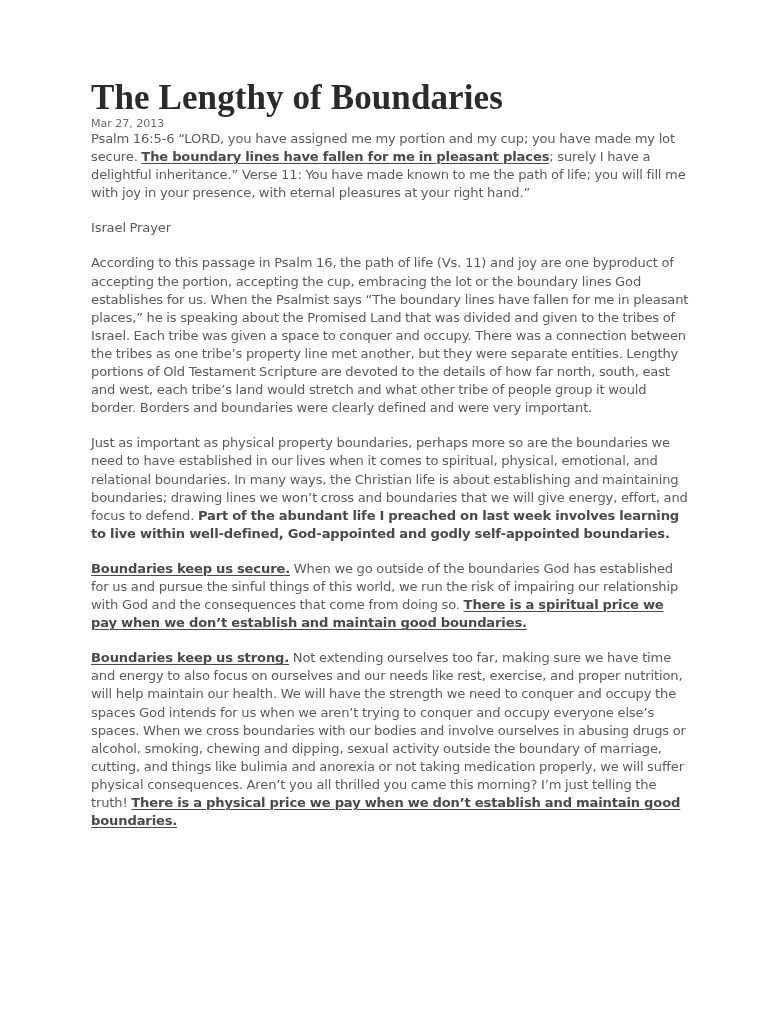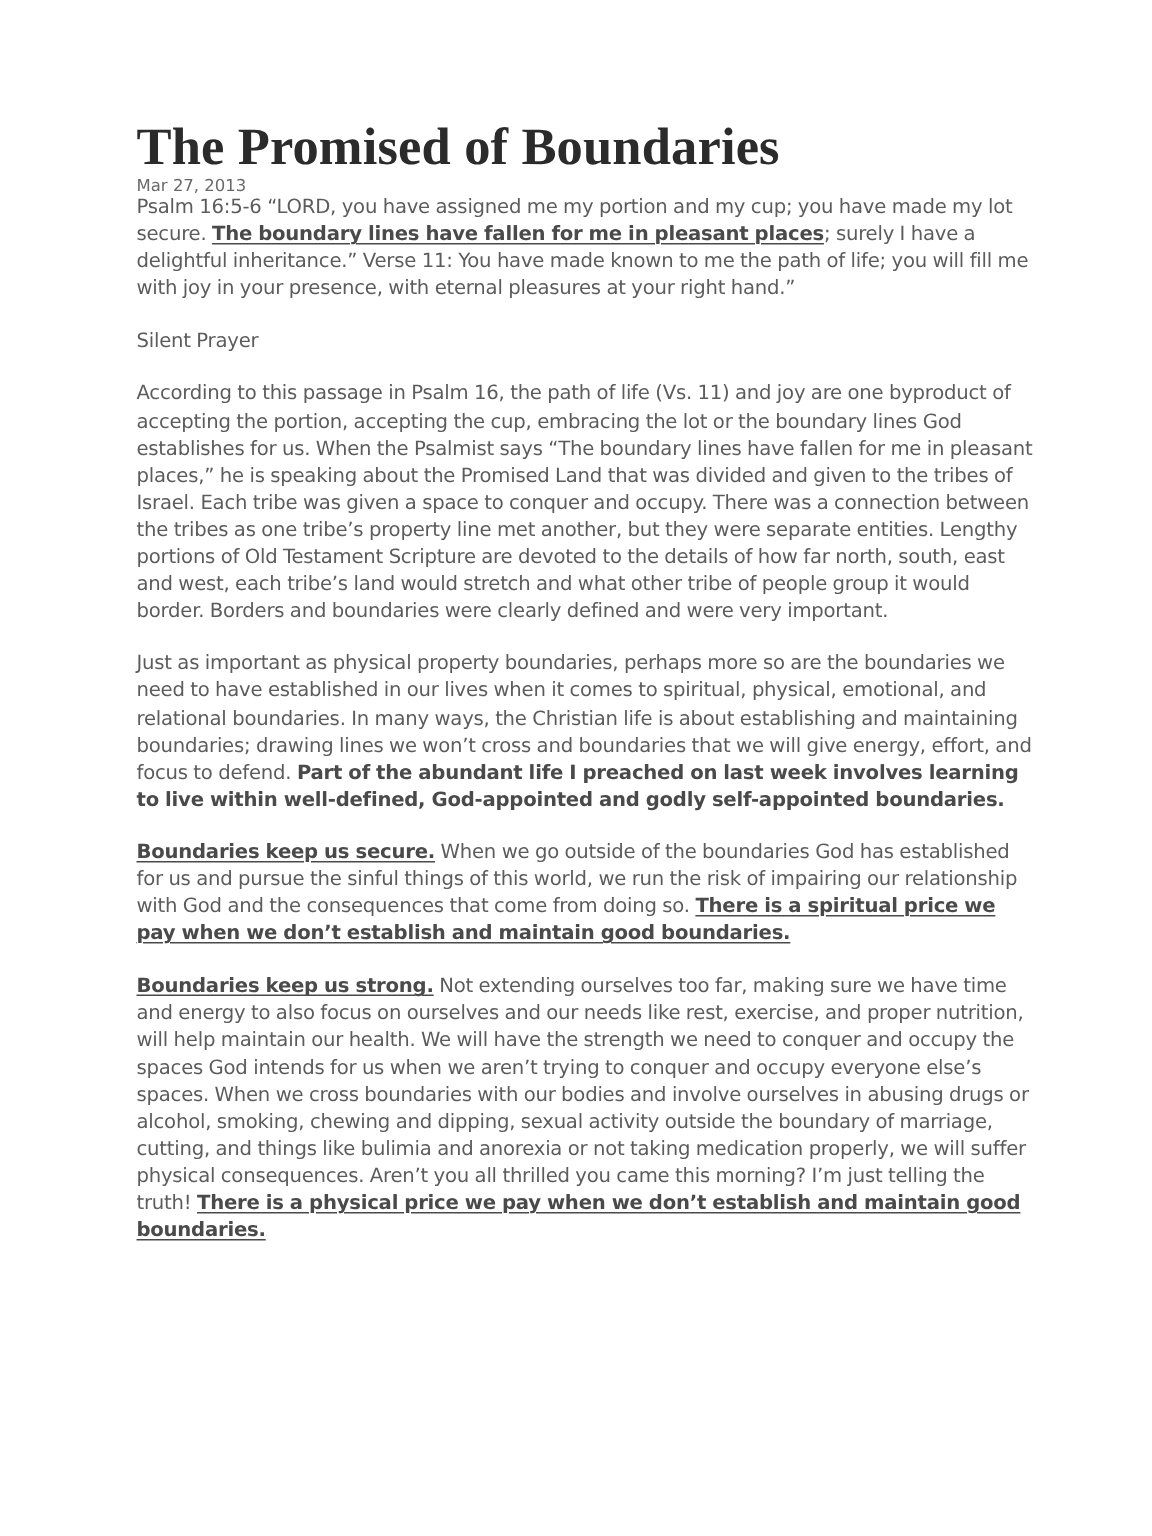--- a/index.html
+++ b/index.html
@@ -56,29 +56,29 @@
     .u {
       text-decoration: underline;
       text-decoration-thickness: 1px;
       text-underline-offset: 2px;
     }
   </style>
 </head>
 <body>
 
 <div class="page">
-  <h1 class="title">The Promised of Boundaries</h1>
+  <h1 class="title">The Lengthy of Boundaries</h1>
   <div class="date">Mar 27, 2013</div>
 
   <p class="para first">
     <span>Psalm 16:5-6 “LORD, you have assigned me my portion and my cup; you have made my lot secure. </span><span class="strong u">The boundary lines have fallen for me in pleasant places</span><span>; surely I have a delightful inheritance.”  Verse 11: You have made known to me the path of life; you will fill me with joy in your presence, with eternal pleasures at your right hand.”</span>
   </p>
 
   <p class="para">
-    <span>Silent Prayer</span>
+    <span>Israel Prayer</span>
   </p>
 
   <p class="para">
     <span>According to this passage in Psalm 16, the path of life (Vs. 11) and joy are one byproduct of accepting the portion, accepting the cup, embracing the lot or the boundary lines God establishes for us.  When the Psalmist says “The boundary lines have fallen for me in pleasant places,” he is speaking about the Promised Land that was divided and given to the tribes of Israel.  Each tribe was given a space to conquer and occupy.  There was a connection between the tribes as one tribe’s property line met another, but they were separate entities.  Lengthy portions of Old Testament Scripture are devoted to the details of how far north, south, east and west, each tribe’s land would stretch and what other tribe of people group it would border.  Borders and boundaries were clearly defined and were very important.</span>
   </p>
 
   <p class="para">
     <span>Just as important as physical property boundaries, perhaps more so are the boundaries we need to have established in our lives when it comes to spiritual, physical, emotional, and relational boundaries.  In many ways, the Christian life is about establishing and maintaining boundaries; drawing lines we won’t cross and boundaries that we will give energy, effort, and focus to defend.  </span><span class="strong">Part of the abundant life I preached on last week involves learning to live within well-defined, God-appointed and godly self-appointed boundaries.</span>
   </p>
 

